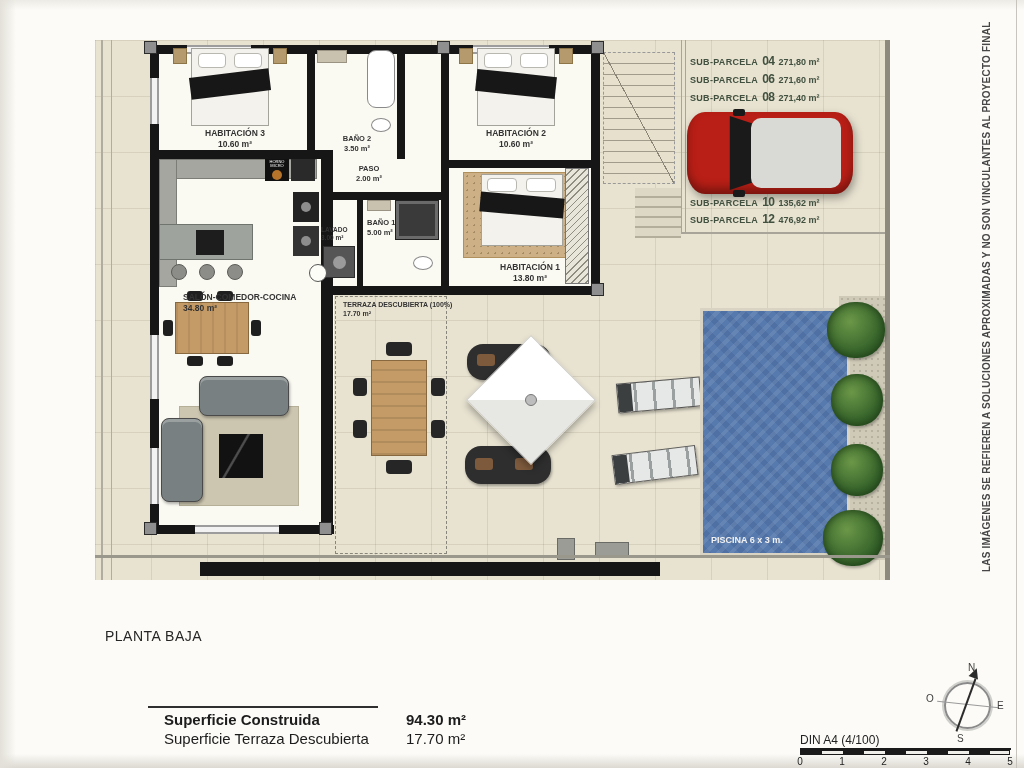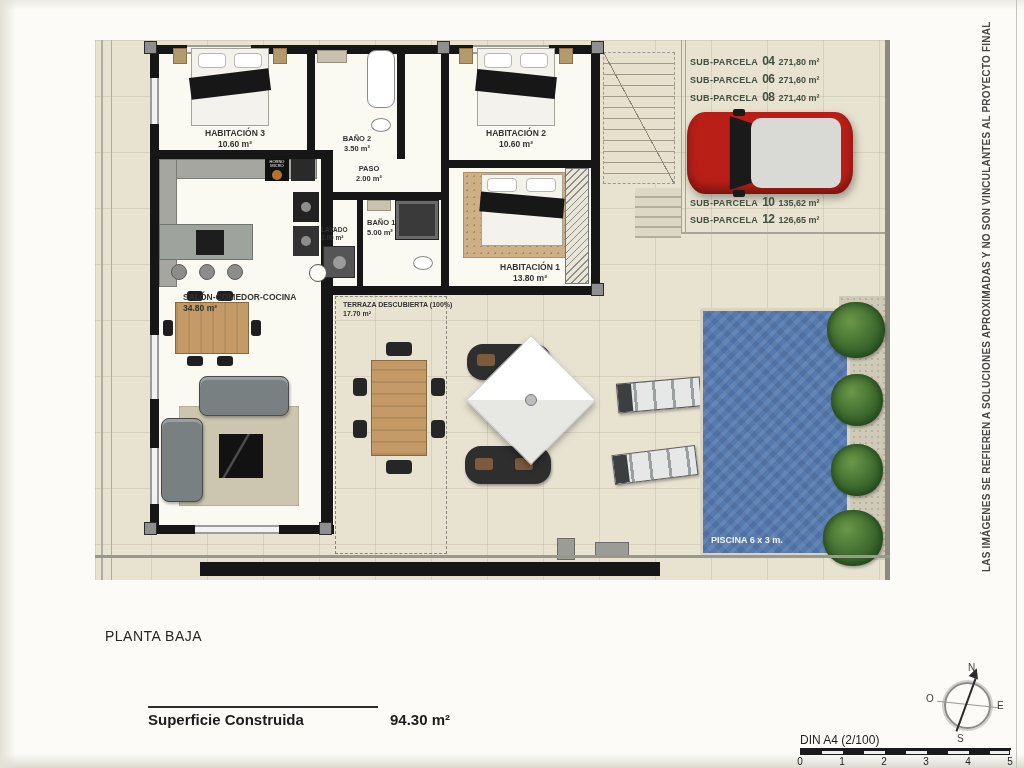--- a/index.html
+++ b/index.html
@@ -44,21 +44,21 @@
     box-shadow:inset 14px 0 0 #3c3f40, 1px 2px 3px rgba(0,0,0,.3); }
   .sp-row { position:absolute; left:595px; width:175px; display:flex; align-items:baseline; gap:4px; color:#41503f; }
   .sp-label { font-size:9px; font-weight:bold; letter-spacing:.3px; }
   .sp-num { font-size:12px; font-weight:bold; letter-spacing:-.5px; }
   .sp-area { font-size:9px; font-weight:bold; }
   
   .planta { position:absolute; left:105px; top:628px; font-size:14px; letter-spacing:.5px; color:#262626; }
   .title { position:absolute; left:148px; top:659px; font-size:34px; font-weight:bold; color:#2b5a34; letter-spacing:-.5px; }
   .rule { position:absolute; left:148px; top:706px; width:230px; height:2px; background:#2f2f2f; }
   .srow { position:absolute; left:148px; width:420px; font-size:15px; color:#1c1c1c; display:flex; }
-  .srow .slabel { width:242px; }
+  .srow .slabel { width:242px;margin-left:16px; }
   .srow.bold { font-weight:bold; }
   .dinlabel { position:absolute; left:800px; top:733px; font-size:12px; color:#222; }
   .sbar-line { position:absolute; left:800px; top:748px; width:211px; height:2px; background:#1a1a1a; }
   .sbar { position:absolute; left:800px; top:750px; width:210px; height:5px; border:1px solid #1a1a1a;
     background:repeating-linear-gradient(90deg,#1a1a1a 0 21px,#efeee8 21px 42px); }
   .tick { position:absolute; top:756px; width:12px; font-size:10px; color:#222; text-align:center; }
   .compass-circle { position:absolute; left:944px; top:682px; width:47px; height:47px; border-radius:50%;
     border:2px solid #8a8a8a; box-shadow:0 0 0 2px #cfcfcc; }
   .cletter { position:absolute; font-size:10px; color:#3d3d3d; }
   .disclaimer { position:absolute; left:981px; top:52px; height:520px; writing-mode:vertical-rl;
@@ -283,33 +283,37 @@
       <span class="sp-area">271,40 m²</span>
     </div>
     <div class="sp-row" style="top:155px">
       <span class="sp-label">SUB-PARCELA</span>
       <span class="sp-num">10</span>
       <span class="sp-area">135,62 m²</span>
     </div>
     <div class="sp-row" style="top:172px">
       <span class="sp-label">SUB-PARCELA</span>
       <span class="sp-num">12</span>
-      <span class="sp-area">126,65 m²</span>
+      <span class="sp-area">476,92 m²</span>
     </div>
   </div>
 
   <div class="planta">PLANTA BAJA</div>
   <div class="rule"></div>
 
   <div class="srow bold" style="top:711px">
     <span class="slabel">Superficie Construida</span>
     <span class="svalue">94.30 m²</span>
   </div>
-
-  <div class="dinlabel">DIN A4 (2/100)</div>
+  <div class="srow" style="top:730px">
+    <span class="slabel">Superficie Terraza Descubierta</span>
+    <span class="svalue">17.70 m²</span>
+  </div>
+
+  <div class="dinlabel">DIN A4 (4/100)</div>
   <div class="sbar-line"></div>
   <div class="sbar"></div>
   <div class="tick" style="left:794px">0</div>
   <div class="tick" style="left:836px">1</div>
   <div class="tick" style="left:878px">2</div>
   <div class="tick" style="left:920px">3</div>
   <div class="tick" style="left:962px">4</div>
   <div class="tick" style="left:1004px">5</div>
 
   <div class="compass-circle"></div>

